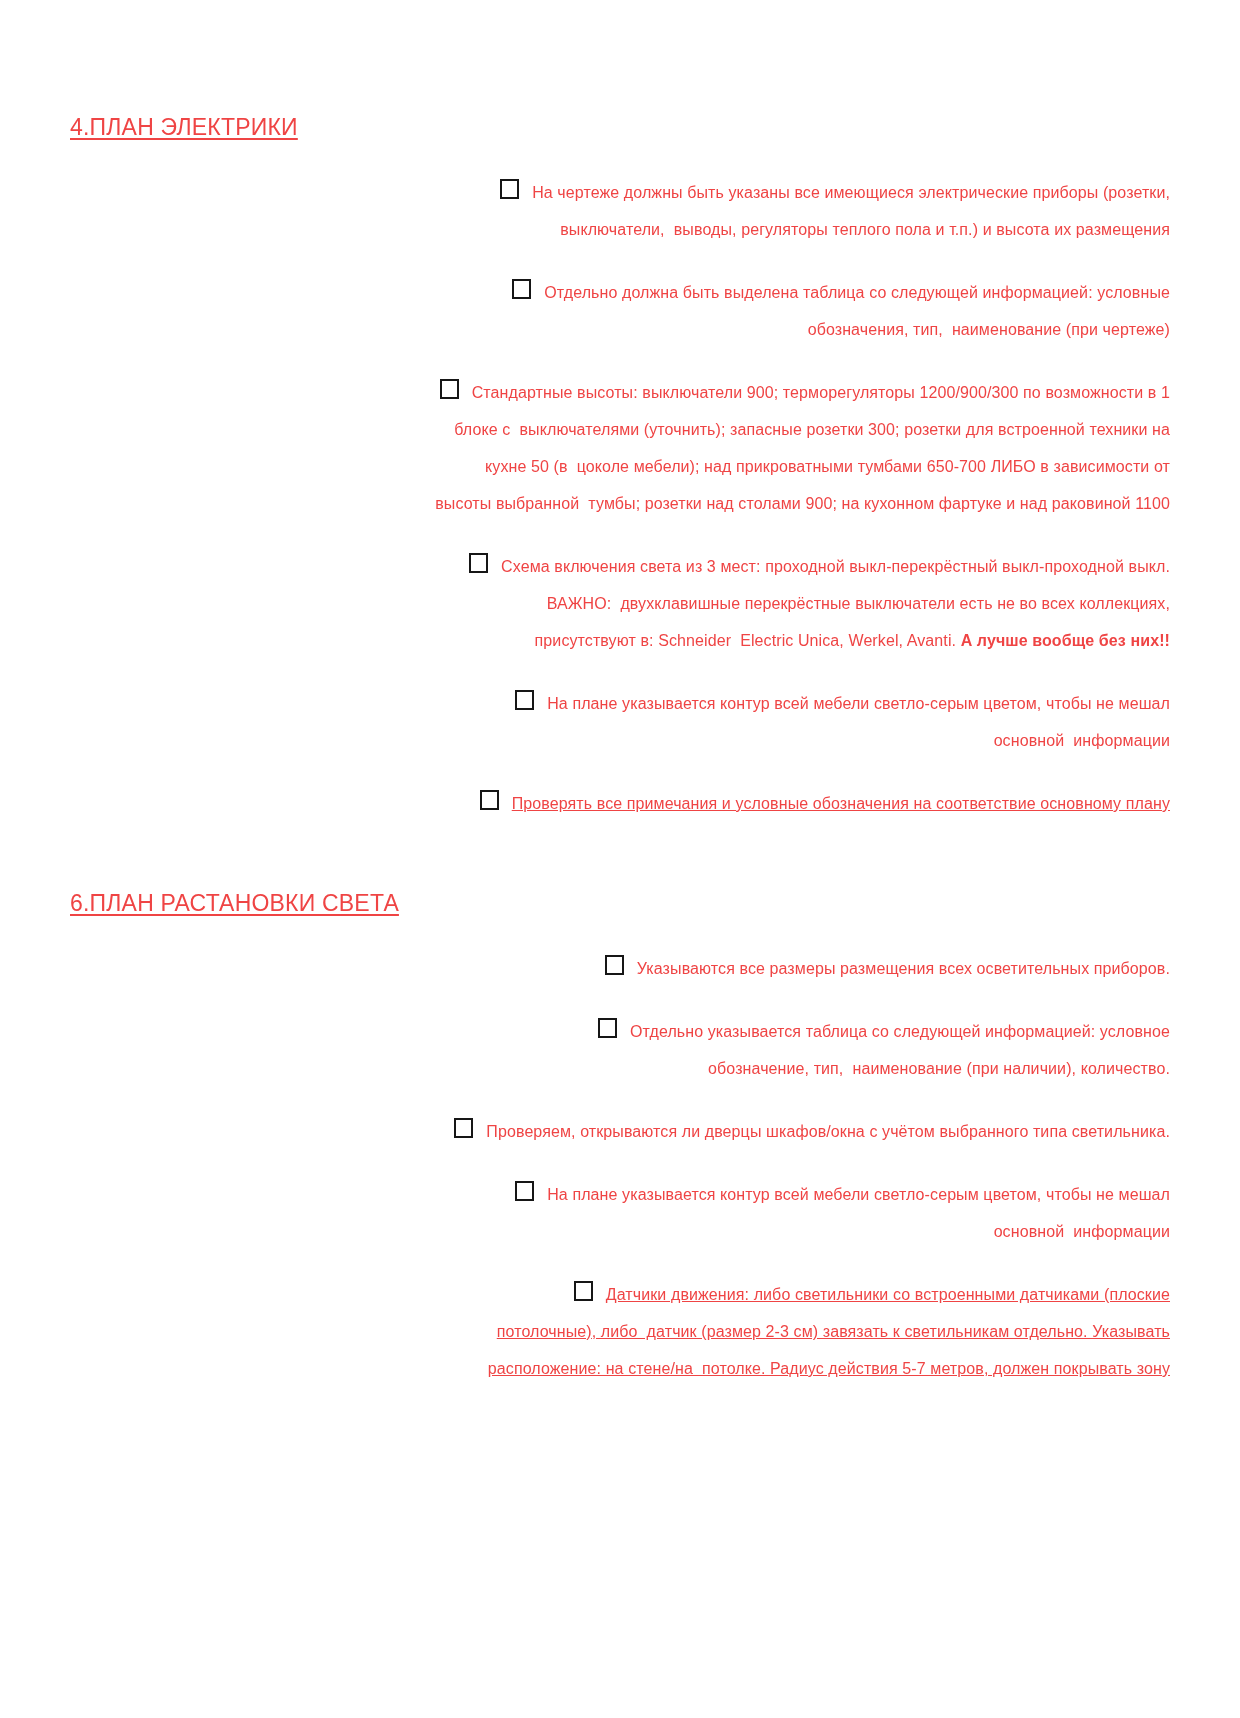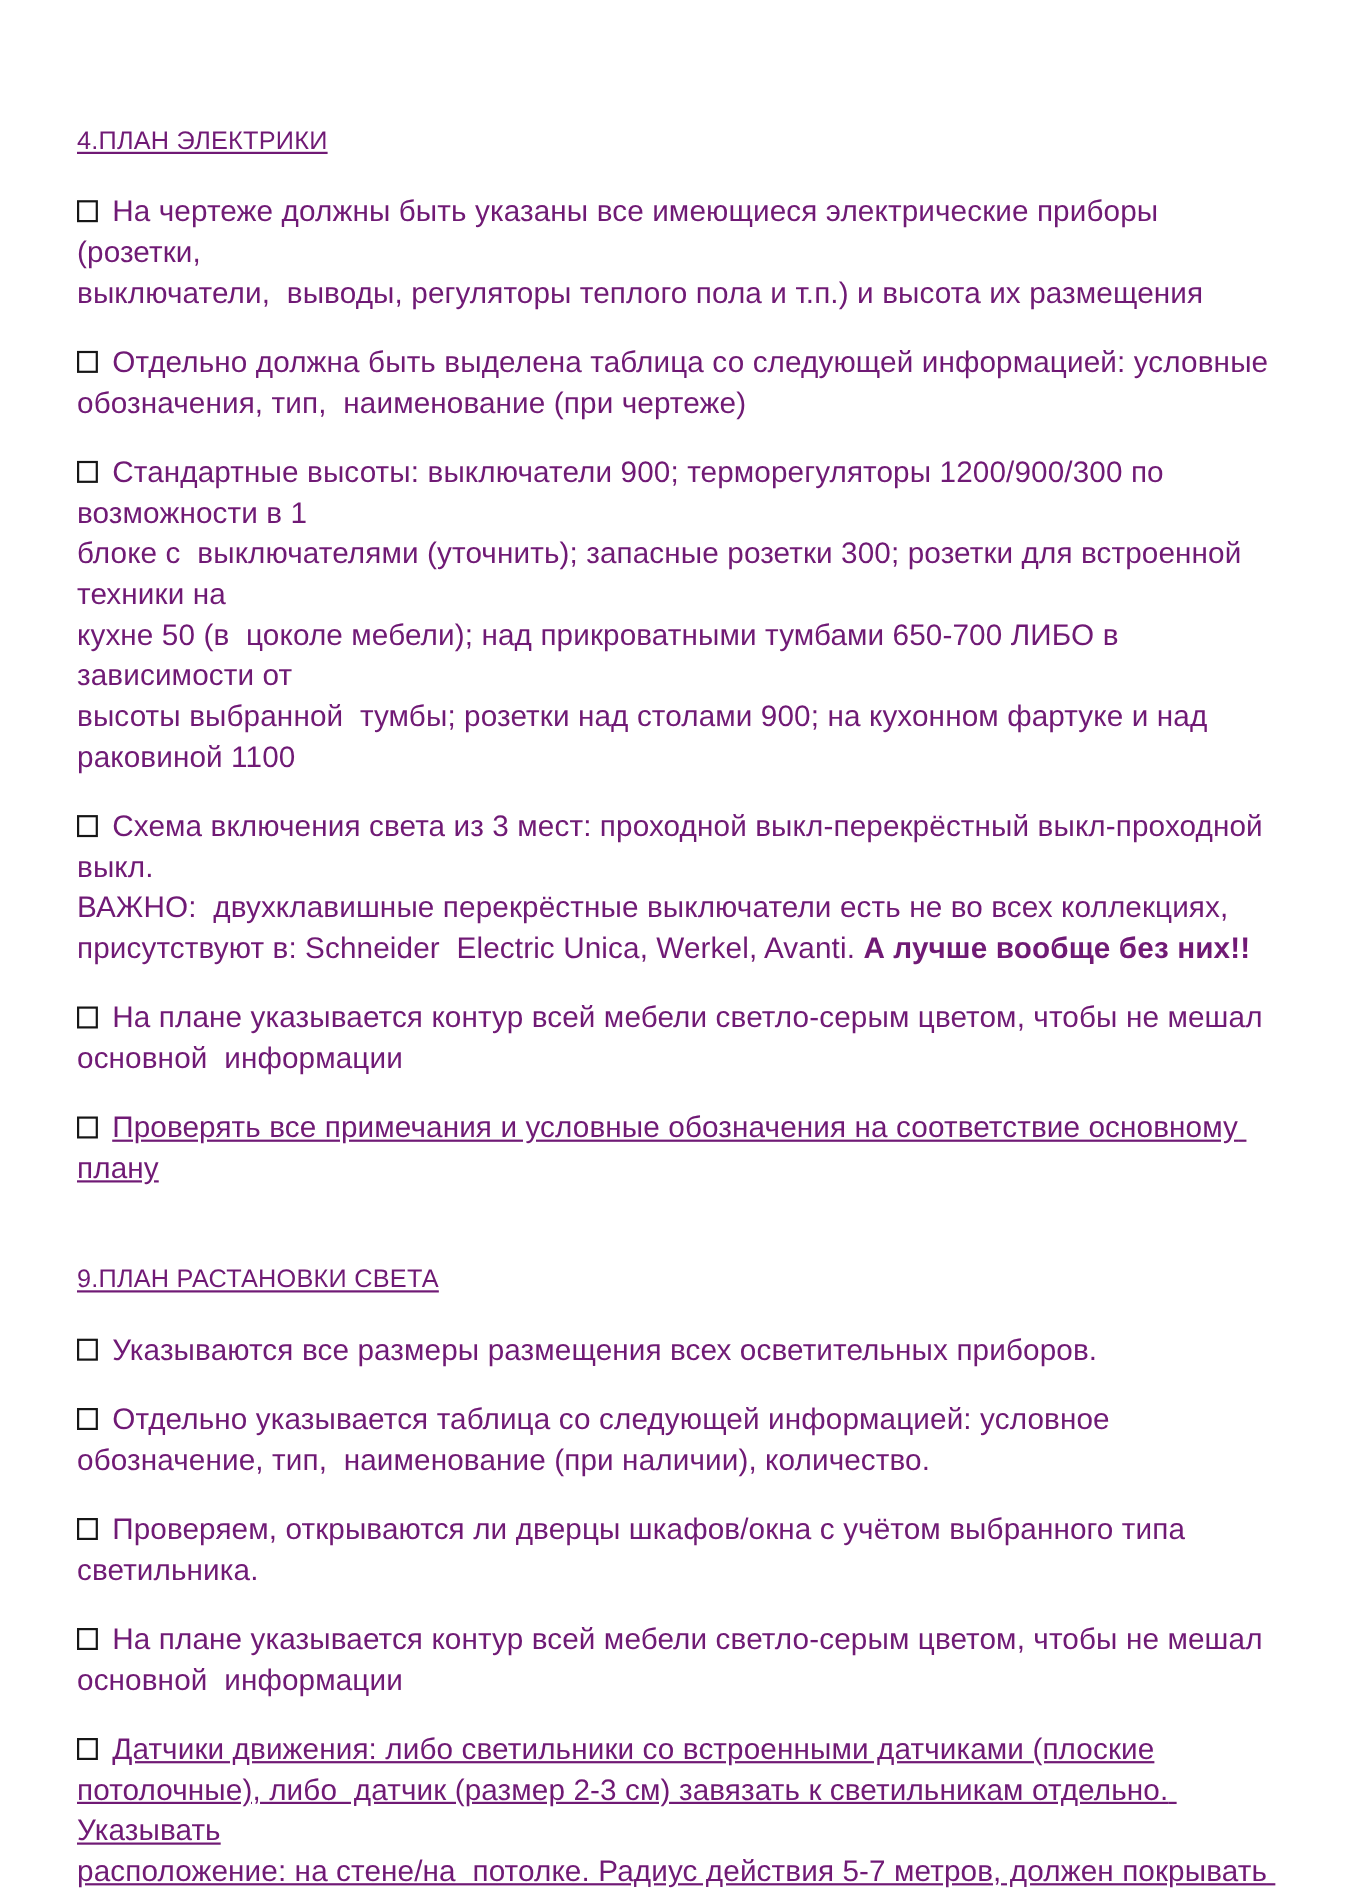--- a/index.html
+++ b/index.html
@@ -5,42 +5,43 @@
   html, body {
     margin: 0;
     padding: 0;
     background: #ffffff;
   }
   .page {
     position: relative;
     width: 1240px;
     height: 1718px;
     background: #ffffff;
-    color: #701a75;
+    color: #ef4444;
     font-family: "Liberation Sans", sans-serif;
     box-sizing: border-box;
     padding: 112px 70px 0 70px;
     overflow: hidden;
   }
   .section-title {
     font-size: 23px;
     font-weight: normal;
     text-decoration: underline;
     text-underline-offset: 3px;
     margin: 0 0 32px 0;
     line-height: 30px;
     letter-spacing: 0.2px;
   }
   .section { margin: 0; }
   .section + .section { margin-top: 66px; }
   .item {
     margin: 0 0 26px 0;
-    font-size: 27px;
+    font-size: 16px;
     line-height: 37px;
     letter-spacing: 0.1px;
+    text-align: right;
   }
   .item:last-child { margin-bottom: 0; text-decoration: underline; }
   .cb {
     display: inline-block;
     width: 15px;
     height: 16px;
     border: 2px solid #161616;
     margin-right: 13px;
     vertical-align: -1px;
     background: #ffffff;
@@ -74,21 +75,21 @@
 ВАЖНО:  двухклавишные перекрёстные выключатели есть не во всех коллекциях,
 присутствуют в: Schneider  Electric Unica, Werkel, Avanti. </span><span class="item-text-bold">А лучше вообще без них!!</span></p>
 
     <p class="item"><span class="cb"></span><span class="item-text">На плане указывается контур всей мебели светло-серым цветом, чтобы не мешал
 основной  информации</span></p>
 
     <p class="item"><span class="cb"></span><span class="item-text">Проверять все примечания и условные обозначения на соответствие основному плану</span></p>
   </div>
 
   <div class="section">
-    <h2 class="section-title">9.ПЛАН РАСТАНОВКИ СВЕТА</h2>
+    <h2 class="section-title">6.ПЛАН РАСТАНОВКИ СВЕТА</h2>
 
     <p class="item"><span class="cb"></span><span class="item-text">Указываются все размеры размещения всех осветительных приборов.</span></p>
 
     <p class="item"><span class="cb"></span><span class="item-text">Отдельно указывается таблица со следующей информацией: условное
 обозначение, тип,  наименование (при наличии), количество.</span></p>
 
     <p class="item"><span class="cb"></span><span class="item-text">Проверяем, открываются ли дверцы шкафов/окна с учётом выбранного типа светильника.</span></p>
 
     <p class="item"><span class="cb"></span><span class="item-text">На плане указывается контур всей мебели светло-серым цветом, чтобы не мешал
 основной  информации</span></p>

